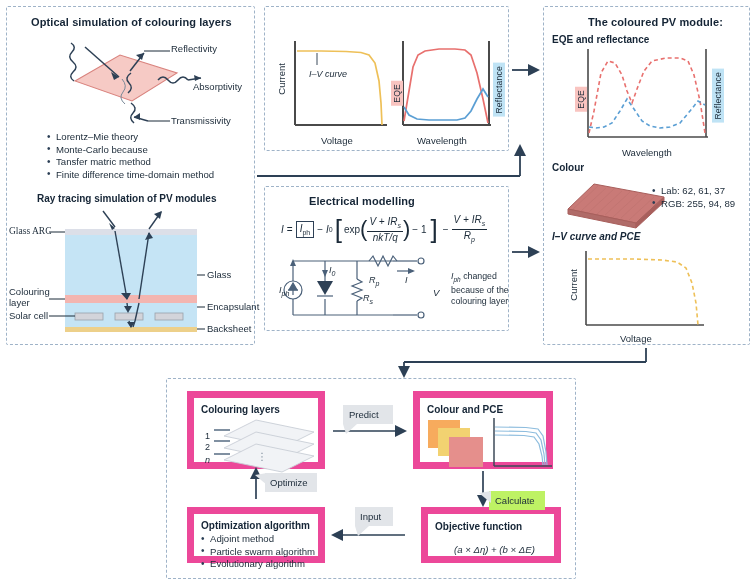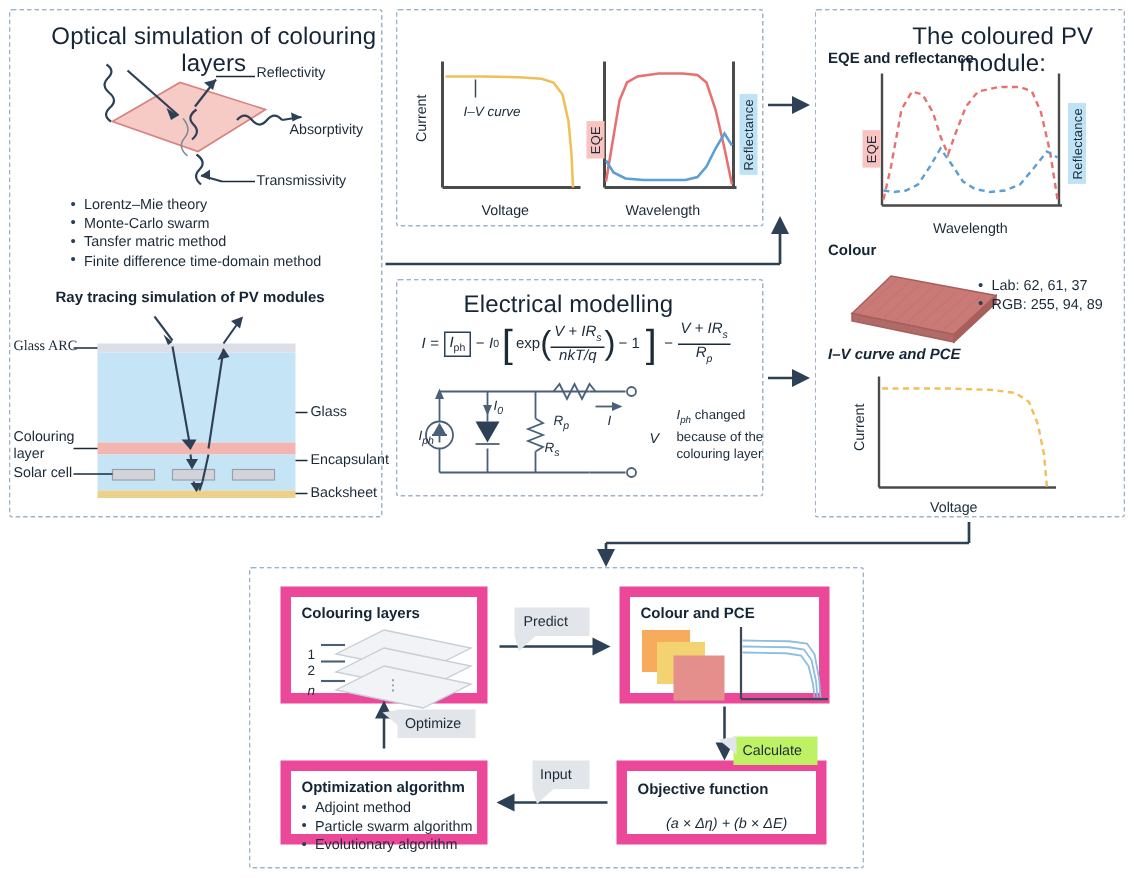--- a/index.html
+++ b/index.html
@@ -1,20 +1,20 @@
 <!DOCTYPE html>
 <html><head>
 <meta charset="utf-8">
 <style>
   html,body{margin:0;padding:0;background:#ffffff;}
   body{width:756px;height:585px;position:relative;
        font-family:"Liberation Sans", sans-serif;
        color:#1b2a38;-webkit-font-smoothing:antialiased;}
   .panel{position:absolute;border:1px dashed #9fb3c8;border-radius:2px;box-sizing:border-box;}
-  .ttl{font-weight:normal;font-size:16px;color:#152536;letter-spacing:.1px;text-align:center;}
+  .ttl{font-weight:bold;font-size:11px;color:#152536;letter-spacing:.1px;text-align:center;}
   .sub{font-weight:bold;font-size:10px;color:#152536;}
   .lbl{font-size:9.5px;color:#1b2a38;}
   .bullets{list-style:none;margin:0;padding:0;}
   .bullets li{font-size:9.6px;line-height:12.6px;color:#1b2a38;padding-left:9px;position:relative;}
   .bullets li:before{content:"\2022";position:absolute;left:0;top:-0.5px;color:#2b3f55;font-size:10px;}
   .vert{writing-mode:vertical-rl;transform:rotate(180deg);}
   .ital{font-style:italic;}
   svg{display:block;overflow:visible;}
   .box{position:absolute;border:7px solid #ec4899;background:#fff;box-sizing:border-box;}
   .eqe-tag{background:#f9c4c0;color:#1b2a38;font-size:8.6px;padding:3px 1px;letter-spacing:.2px;}
@@ -50,21 +50,21 @@
     <line x1="117" y1="18" x2="143" y2="18" stroke="#1b2a38" stroke-width="1"></line>
     <line x1="121" y1="88" x2="143" y2="88" stroke="#1b2a38" stroke-width="1"></line>
   </svg>
 
   <div class="lbl" style="position:absolute;left:164px;top:36px;">Reflectivity</div>
   <div class="lbl" style="position:absolute;left:186px;top:74px;">Absorptivity</div>
   <div class="lbl" style="position:absolute;left:164px;top:108px;">Transmissivity</div>
 
   <ul class="bullets" style="position:absolute;left:40px;top:124px;width:200px;">
     <li>Lorentz–Mie theory</li>
-    <li>Monte-Carlo swarm</li>
+    <li>Monte-Carlo because</li>
     <li>Tansfer matric method</li>
     <li>Finite difference time-domain method</li>
   </ul>
 
   <div class="sub" style="position:absolute;left:30px;top:186px;">Ray tracing simulation of PV modules</div>
 
   <svg style="position:absolute;left:58px;top:204px;" width="132" height="122" viewBox="0 0 132 122">
     <rect x="0" y="18" width="132" height="6" fill="#dcdfe8"></rect>
     <rect x="0" y="24" width="132" height="60" fill="#c5e4f5"></rect>
     <rect x="0" y="84" width="132" height="8" fill="#f3b5b0"></rect>
@@ -308,21 +308,21 @@
       <rect x="10" y="10" width="32" height="28" fill="#f2d271"></rect>
       <rect x="21" y="19" width="34" height="30" fill="#e58f8c"></rect>
       <line x1="66" y1="0" x2="66" y2="48" stroke="#3c4a58" stroke-width="1.5"></line>
       <line x1="66" y1="48" x2="124" y2="48" stroke="#3c4a58" stroke-width="1.5"></line>
       <path d="M67,9 L98,9.5 L110,11 L115,18 L118,34 L119,47" fill="none" stroke="#8ebdde" stroke-width="1.2"></path>
       <path d="M67,13 L98,13.5 L108,15 L113,22 L116,36 L117,47" fill="none" stroke="#8ebdde" stroke-width="1.2"></path>
       <path d="M67,17 L96,17.5 L106,19 L111,26 L114,38 L115,47" fill="none" stroke="#8ebdde" stroke-width="1.2"></path>
     </svg>
   </div>
 
-  <div class="box" style="left:244px;top:128px;width:140px;height:56px;">
+  <div class="box" style="left:254px;top:128px;width:140px;height:56px;">
     <div class="sub" style="position:absolute;left:7px;top:7px;">Objective function</div>
     <div class="lbl ital" style="position:absolute;left:26px;top:30px;font-size:9.6px;">(a × Δη) + (b × ΔE)</div>
   </div>
 
   <div class="box" style="left:20px;top:128px;width:138px;height:56px;">
     <div class="sub" style="position:absolute;left:7px;top:6px;">Optimization algorithm</div>
     <ul class="bullets" style="position:absolute;left:7px;top:19px;">
       <li>Adjoint method</li>
       <li>Particle swarm algorithm</li>
       <li>Evolutionary algorithm</li>

